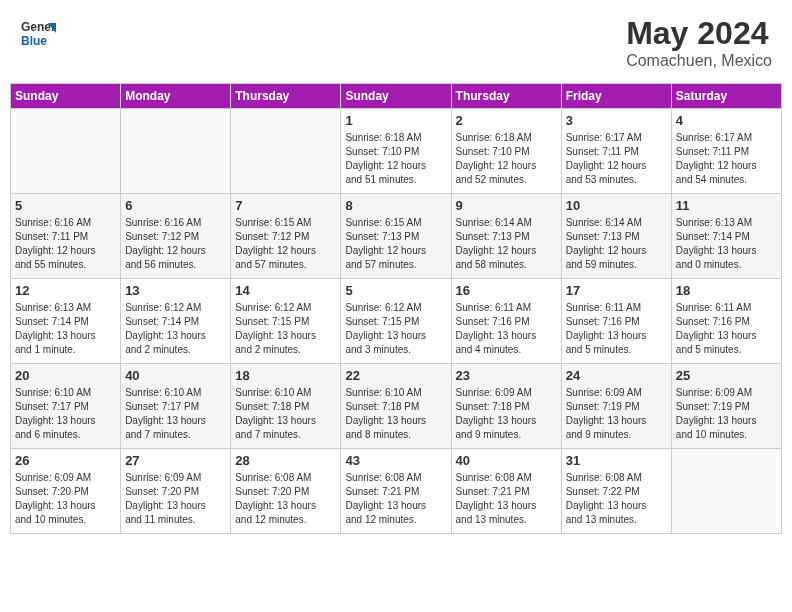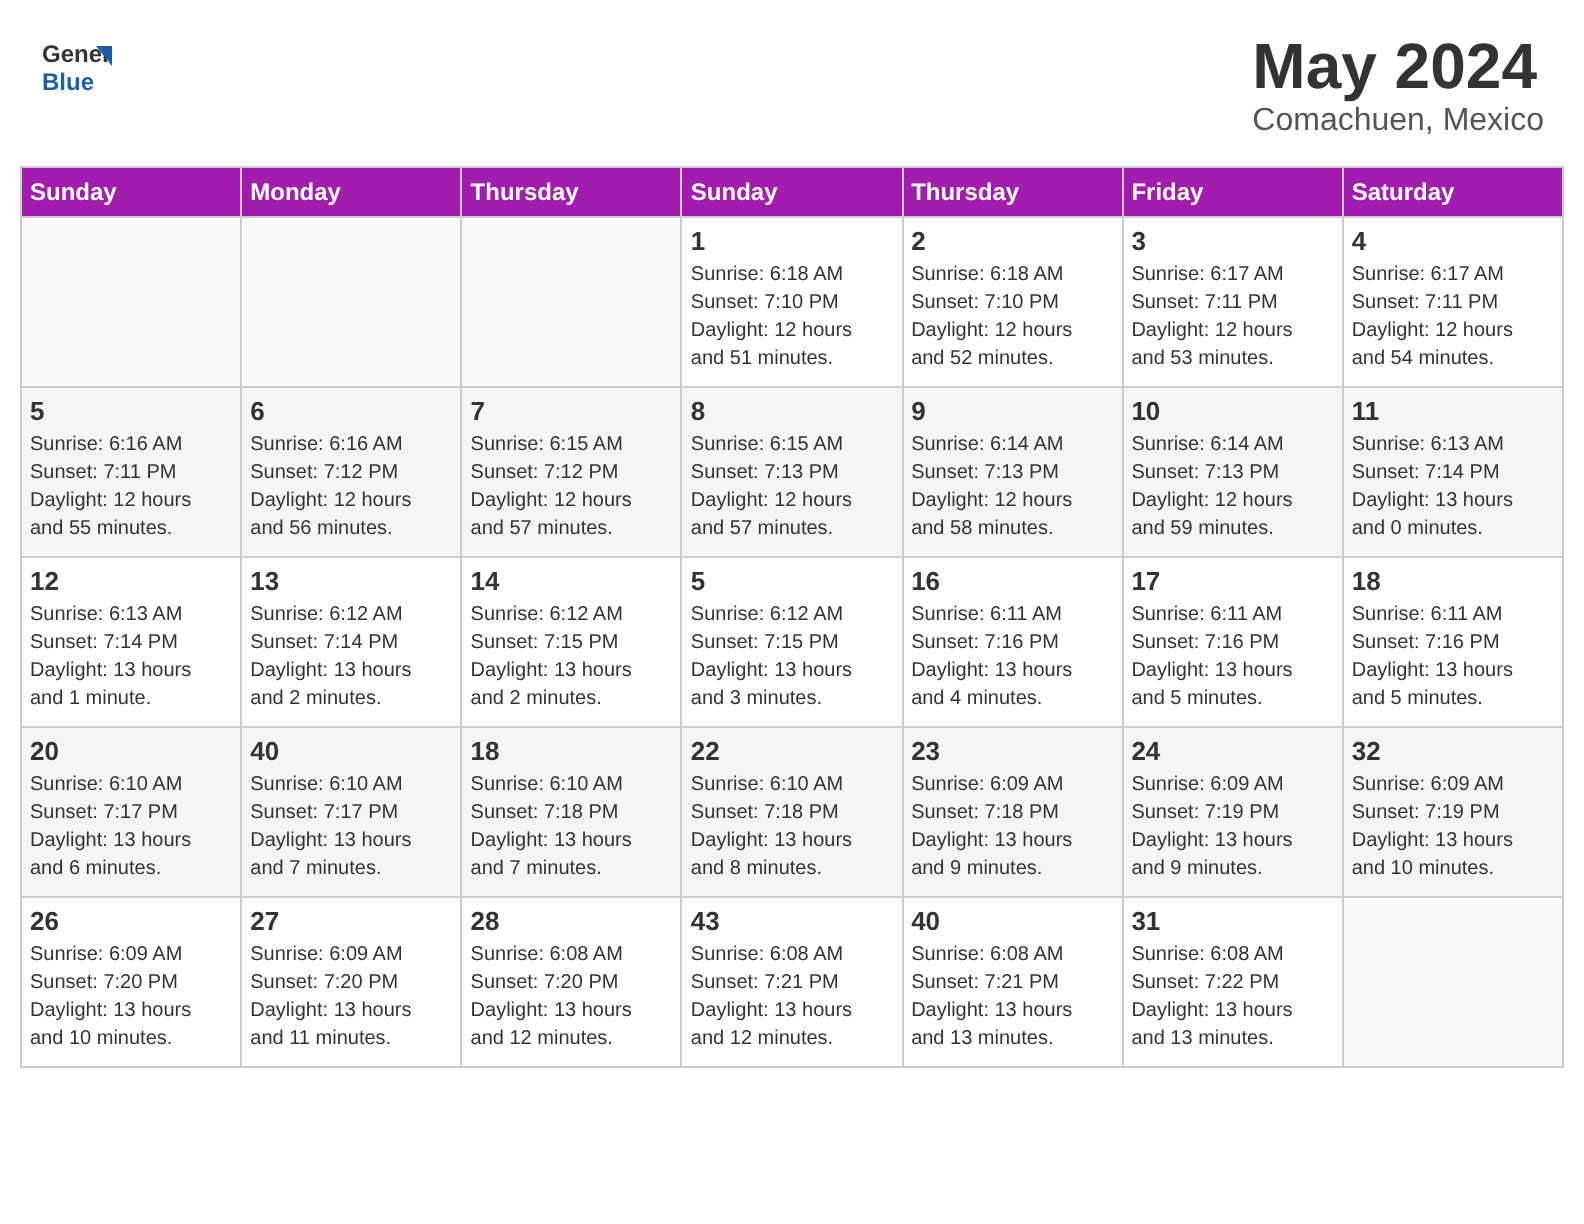--- a/index.html
+++ b/index.html
@@ -278,21 +278,21 @@
 and 9 minutes.</div>
         </td>
         <td>
           <div class="day-num">24</div>
           <div class="day-info" style="white-space: pre-line;">Sunrise: 6:09 AM
 Sunset: 7:19 PM
 Daylight: 13 hours
 and 9 minutes.</div>
         </td>
         <td>
-          <div class="day-num">32</div>
+          <div class="day-num">25</div>
           <div class="day-info" style="white-space: pre-line;">Sunrise: 6:09 AM
 Sunset: 7:19 PM
 Daylight: 13 hours
 and 10 minutes.</div>
         </td>
       </tr>
       <tr>
         <td>
           <div class="day-num">26</div>
           <div class="day-info" style="white-space: pre-line;">Sunrise: 6:09 AM

